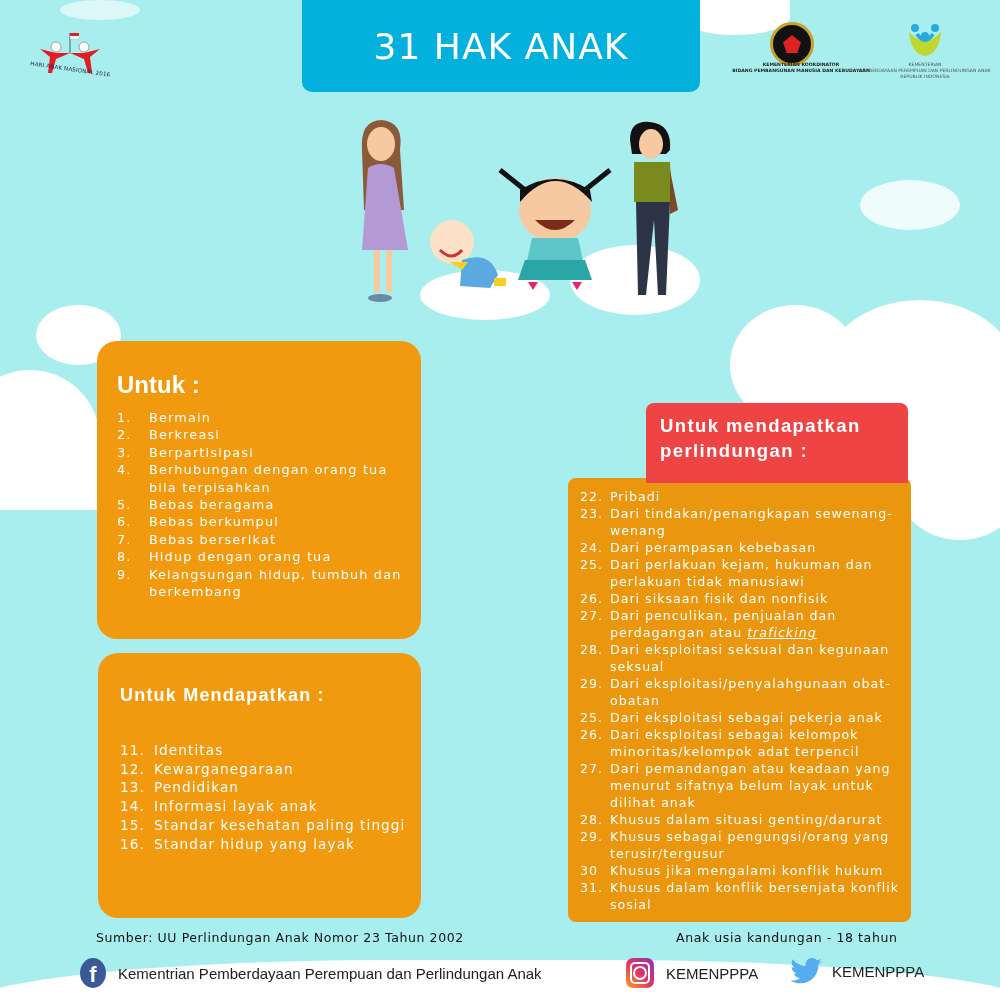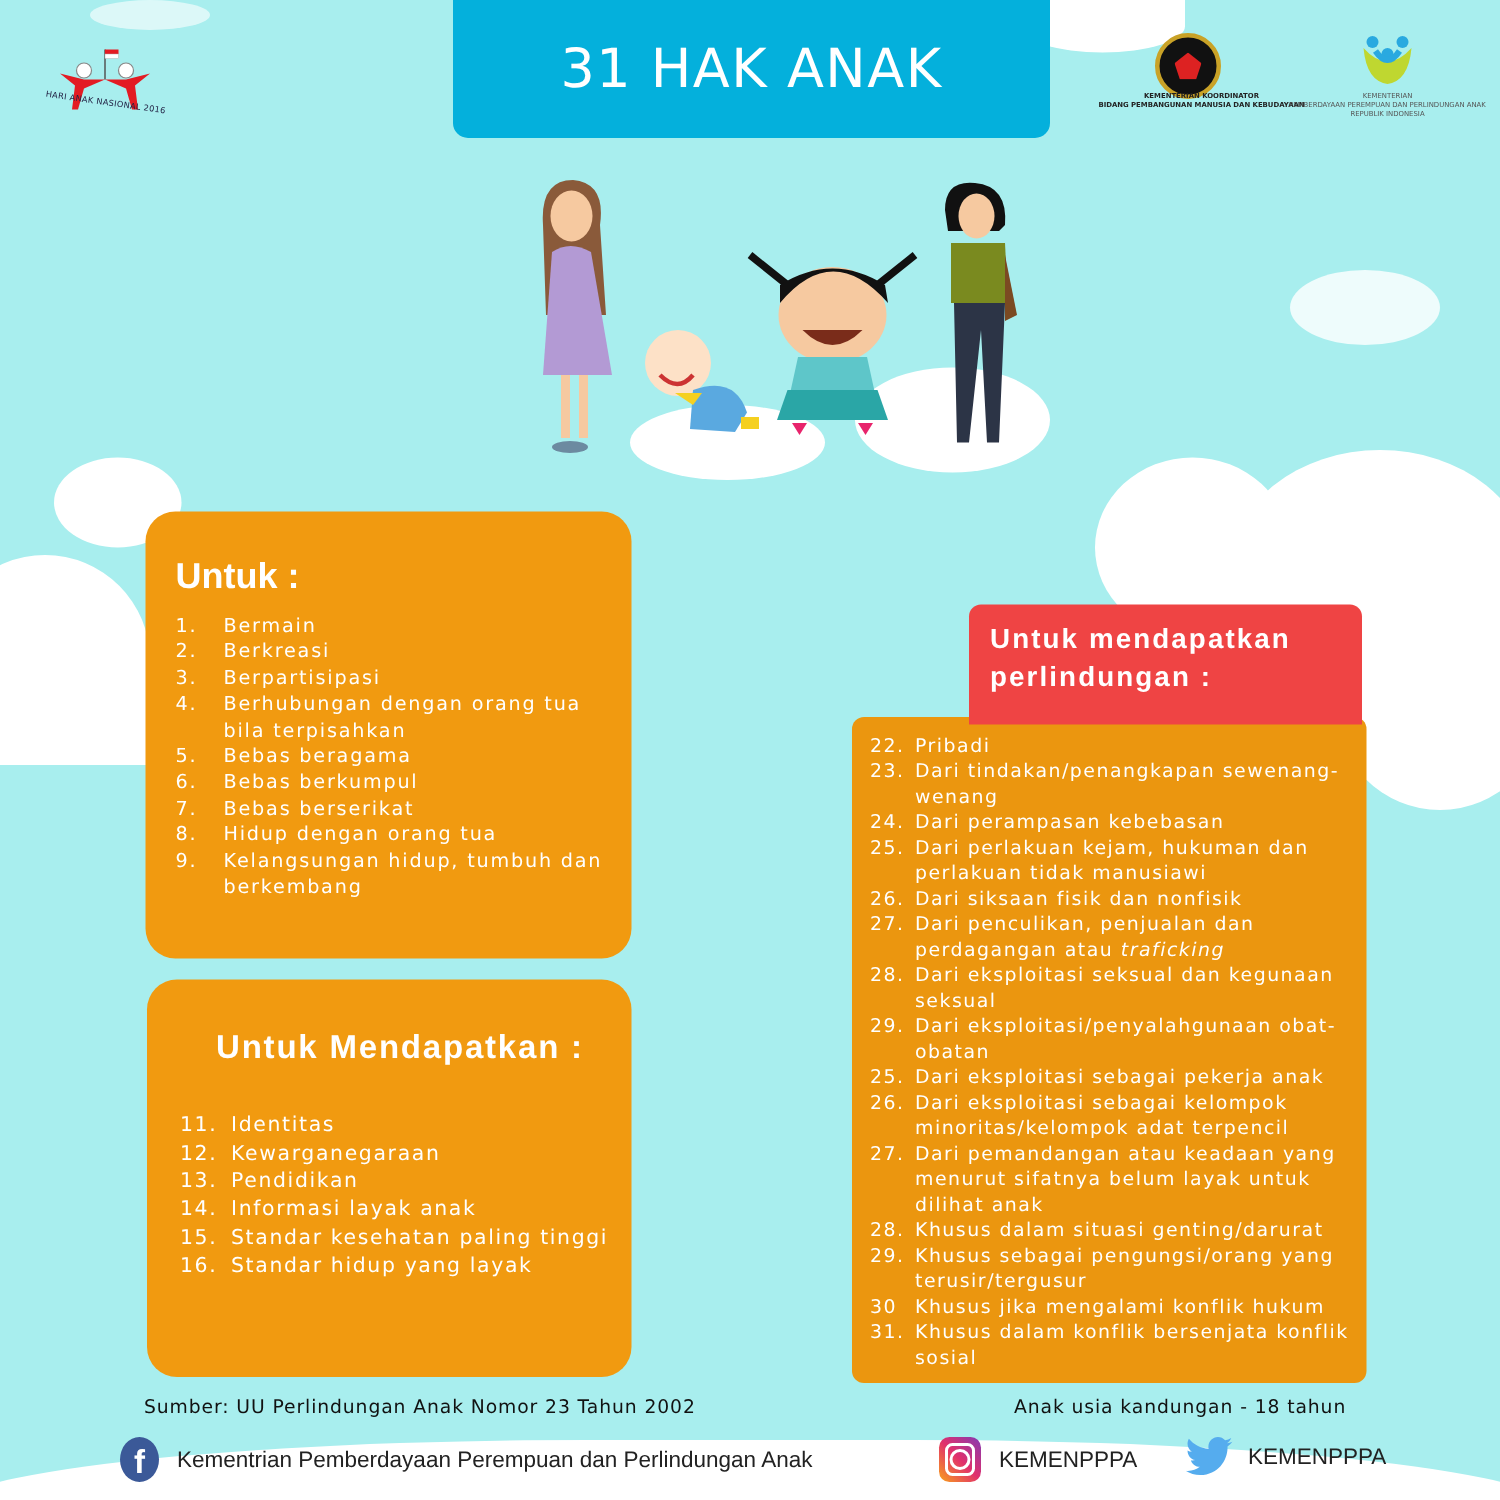--- a/index.html
+++ b/index.html
@@ -36,30 +36,30 @@
     .list li { display: flex; }
     .list .num { flex: 0 0 auto; }
     .list .txt { flex: 1 1 auto; }
 
     #card1 { left: 97px; top: 341px; width: 324px; height: 298px; }
     #card1 h2 { position: absolute; left: 20px; top: 30px; font-size: 24px; }
     #card1 .list { position: absolute; left: 20px; top: 68px; width: 300px; font-size: 12.8px; line-height: 17.4px; }
     #card1 .num { width: 32px; }
 
     #card2 { left: 98px; top: 653px; width: 323px; height: 265px; }
-    #card2 h2 { position: absolute; left: 22px; top: 32px; font-size: 22px; letter-spacing: 1.2px; margin-left: 24px; }
+    #card2 h2 { position: absolute; left: 22px; top: 32px; font-size: 18px; letter-spacing: 1.2px; }
     #card2 .list { position: absolute; left: 22px; top: 88px; width: 300px; font-size: 13.6px; line-height: 18.7px; letter-spacing: 1.1px; }
     #card2 .num { width: 34px; }
 
     #card3h { left: 646px; top: 403px; width: 262px; height: 80px; background: #ef4444; border-radius: 8px 8px 0 0; }
     #card3h h2 { position: absolute; left: 14px; top: 10px; font-size: 18.5px; line-height: 25px; letter-spacing: 1.4px; }
     #card3 { left: 568px; top: 478px; width: 343px; height: 444px; background: #eb960f; border-radius: 8px; }
     #card3 .list { position: absolute; left: 12px; top: 10px; width: 330px; font-size: 12.6px; line-height: 17px; letter-spacing: 1px; }
     #card3 .num { width: 30px; }
-    #card3 em { font-style: italic; }
+    #card3 em { font-style: italic; text-decoration: underline; }
 
     .source { position: absolute; left: 96px; top: 930px; font-size: 12.5px; color: #111; letter-spacing: 0.6px; }
     .age { position: absolute; left: 676px; top: 930px; font-size: 12.5px; color: #111; letter-spacing: 0.6px; }
     .footer-item { position: absolute; top: 958px; display: flex; align-items: center; font-family: "Liberation Sans", sans-serif; font-size: 15px; color: #222; }
     .icon-fb { width: 26px; height: 30px; border-radius: 50%; background: #3b5998; color: #fff; font-weight: bold; font-family: "Liberation Sans", sans-serif; font-size: 22px; display: flex; align-items: flex-end; justify-content: center; margin-right: 12px; }
     .icon-ig { width: 28px; height: 30px; border-radius: 7px; background: linear-gradient(45deg, #f9a11b, #e1306c 50%, #833ab4); margin-right: 12px; position: relative; }
     .icon-ig::before { content: ""; position: absolute; left: 7px; top: 8px; width: 10px; height: 10px; border: 2.5px solid #fff; border-radius: 50%; }
     .icon-ig::after { content: ""; position: absolute; left: 4px; top: 4px; width: 16px; height: 18px; border: 2px solid #fff; border-radius: 5px; }
     .icon-tw { width: 32px; height: 26px; margin-right: 10px; }
   </style>

